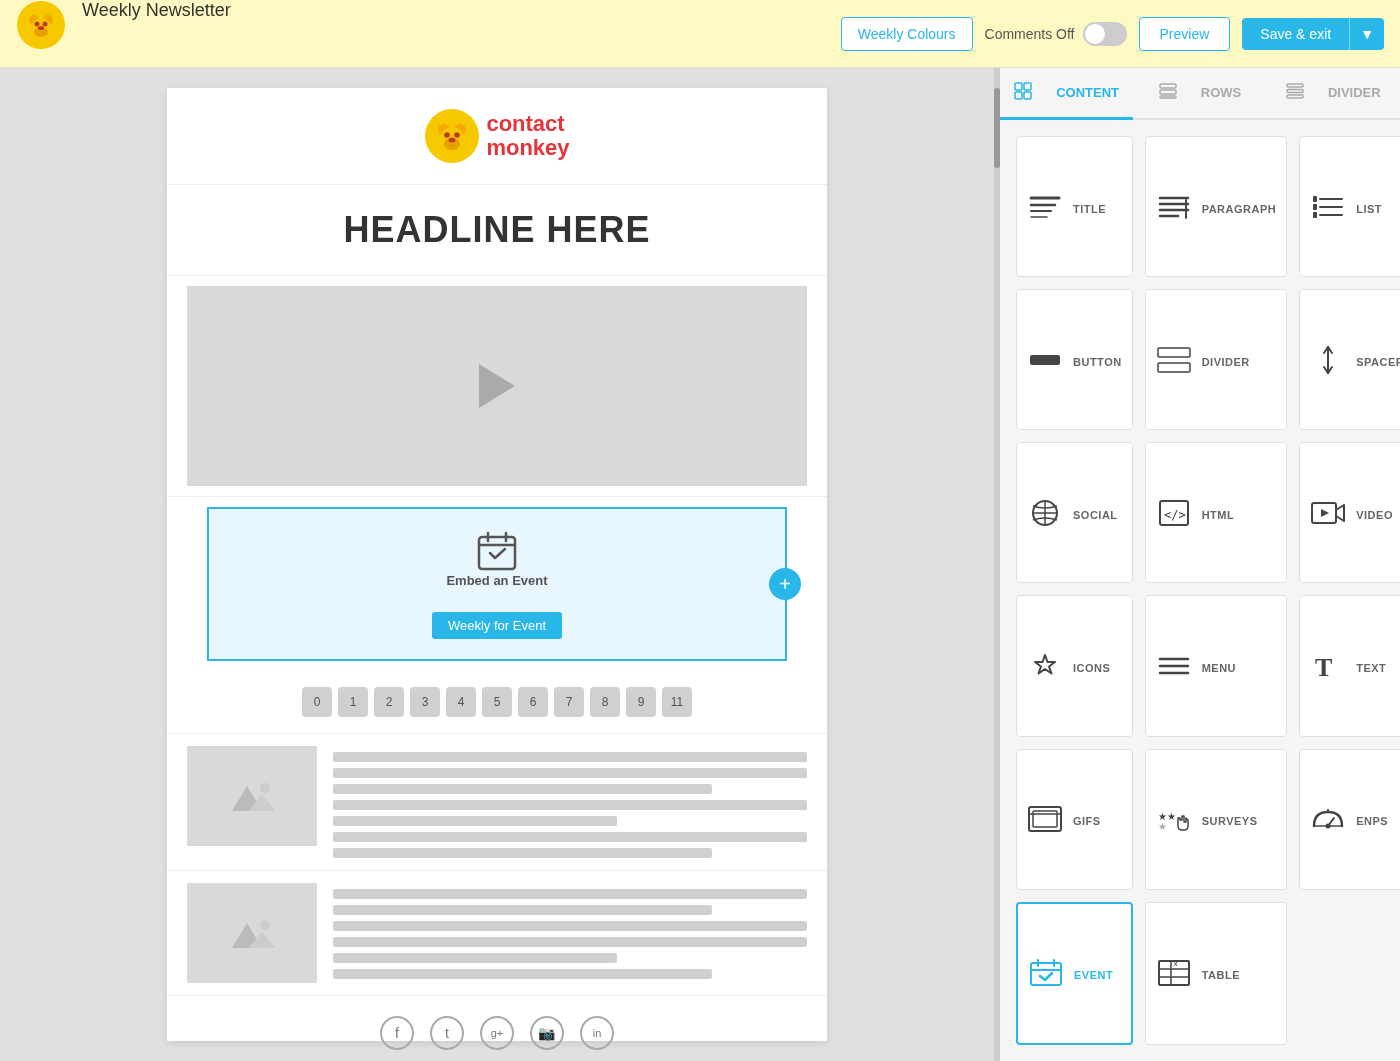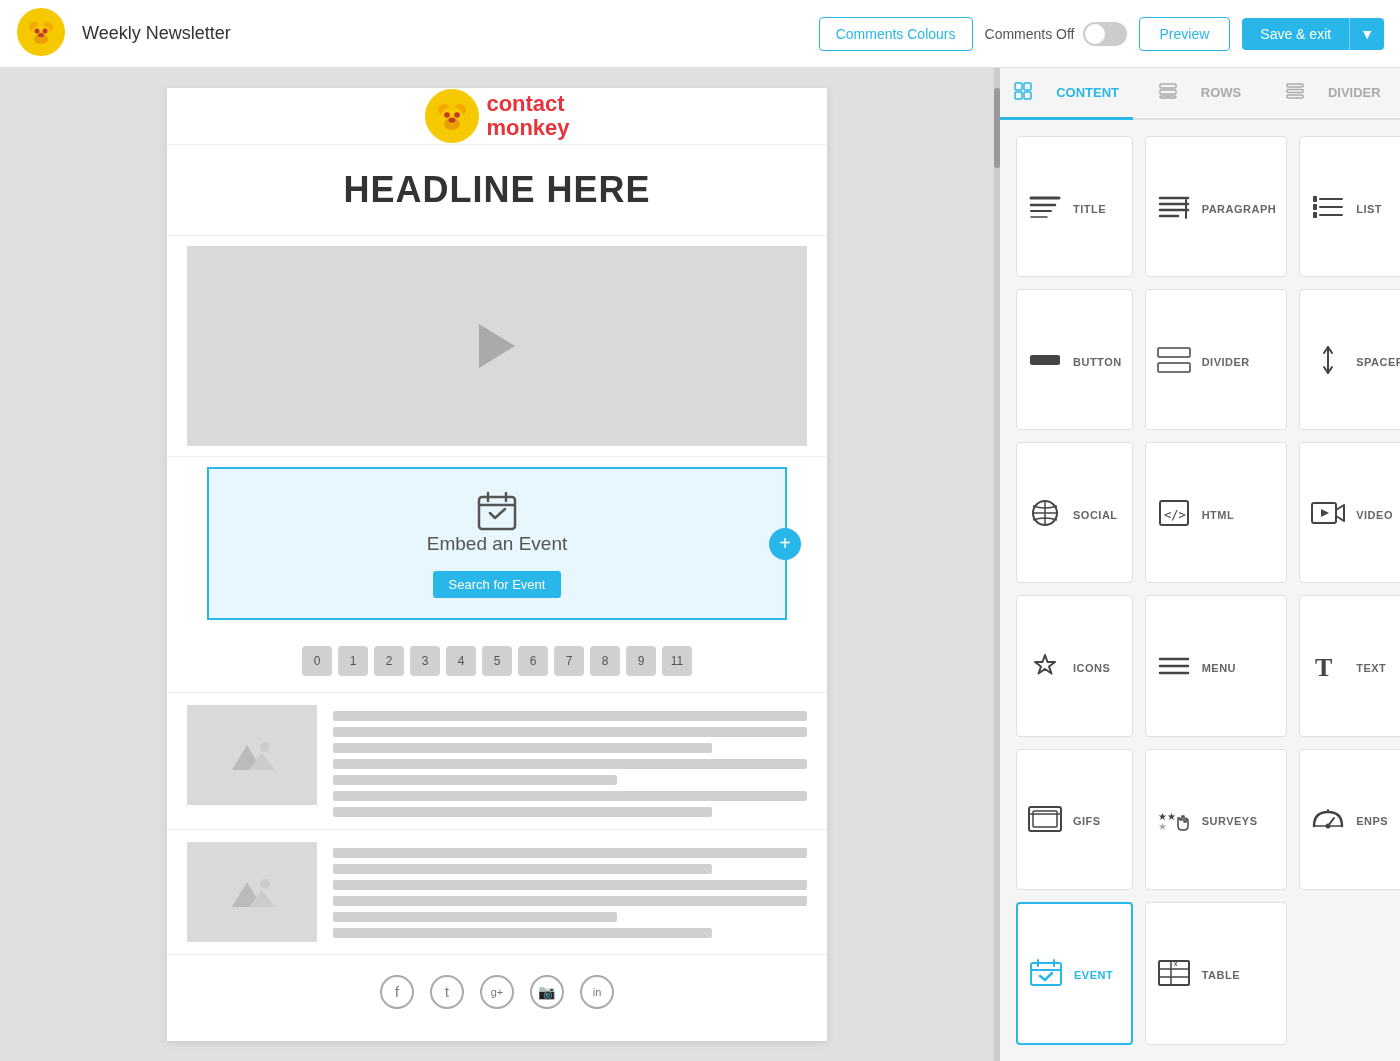--- a/index.html
+++ b/index.html
@@ -1,22 +1,21 @@
 <!DOCTYPE html>
 <html><head>
   <meta charset="utf-8">
   <style>
     * { box-sizing: border-box; margin: 0; padding: 0; }
     body { font-family: 'Helvetica Neue', Arial, sans-serif; background: #e8e8e8; width: 1400px; height: 1061px; overflow: hidden; }
 
     
     .header {
       display: flex;
-      align-items: center;
-      background: #ffffff;
+      background: #fef9c3;
       height: 68px;
       padding: 0 16px;
       border-bottom: 1px solid #e0e0e0;
       gap: 16px;
     }
     .header-title {
       font-size: 18px;
       font-weight: 500;
       color: #333;
       flex: 1;
@@ -108,20 +107,21 @@
     .email-canvas {
       background: #fff;
       width: 660px;
       min-height: 900px;
       box-shadow: 0 2px 8px rgba(0,0,0,0.1);
     }
 
     
     .canvas-logo-section {
       background: #fff;
+      padding: 20px;
       display: flex;
       justify-content: center;
       align-items: center;
       border-bottom: 1px solid #eee;
     }
     .canvas-logo-img {
       display: flex;
       align-items: center;
       gap: 6px;
     }
@@ -183,23 +183,24 @@
       border-radius: 50%;
       display: flex;
       align-items: center;
       justify-content: center;
       color: #fff;
       font-size: 20px;
       cursor: pointer;
       border: none;
     }
     .event-label {
-      font-size: 19px;
+      font-size: 13px;
       color: #555;
-      margin-bottom: 16px;
+      margin-bottom: 24px;
+      font-weight: bold;
     }
     .event-search-btn {
       background: #29b6e8;
       color: #fff;
       border: none;
       padding: 6px 16px;
       border-radius: 3px;
       font-size: 13px;
       cursor: pointer;
     }
@@ -384,21 +385,21 @@
       <circle cx="21" cy="24" r="2.5" fill="#c0392b"></circle>
       <circle cx="29" cy="24" r="2.5" fill="#c0392b"></circle>
 
       <ellipse cx="25" cy="28" rx="3" ry="2" fill="#c0392b"></ellipse>
     </svg>
   </div>
 
   <span class="header-title">Weekly Newsletter</span>
 
   <div class="header-actions">
-    <button class="btn-default-colours">Comments Colours</button>
+    <button class="btn-default-colours">Weekly Colours</button>
 
     <div class="comments-toggle">
       <span>Comments Off</span>
       <div class="toggle-switch"></div>
     </div>
 
     <button class="btn-preview">Preview</button>
 
     <div style="display:flex;">
       <button class="btn-save">Save &amp; exit</button>
@@ -445,21 +446,21 @@
         <div class="canvas-event">
 
           <svg class="calendar-svg" viewBox="0 0 44 44" xmlns="http://www.w3.org/2000/svg">
             <rect x="4" y="8" width="36" height="32" rx="3" fill="none" stroke="#555" stroke-width="2.5"></rect>
             <line x1="4" y1="16" x2="40" y2="16" stroke="#555" stroke-width="2.5"></line>
             <line x1="13" y1="4" x2="13" y2="12" stroke="#555" stroke-width="2.5" stroke-linecap="round"></line>
             <line x1="31" y1="4" x2="31" y2="12" stroke="#555" stroke-width="2.5" stroke-linecap="round"></line>
             <polyline points="15,24 20,29 30,20" fill="none" stroke="#555" stroke-width="2.5" stroke-linecap="round" stroke-linejoin="round"></polyline>
           </svg>
           <span class="event-label">Embed an Event</span>
-          <button class="event-search-btn">Search for Event</button>
+          <button class="event-search-btn">Weekly for Event</button>
           <button class="event-add-btn">+</button>
         </div>
       </div>
 
       <div class="canvas-pagination">
         <div class="page-num">0</div>
         <div class="page-num">1</div>
         <div class="page-num">2</div>
         <div class="page-num">3</div>
         <div class="page-num">4</div>

